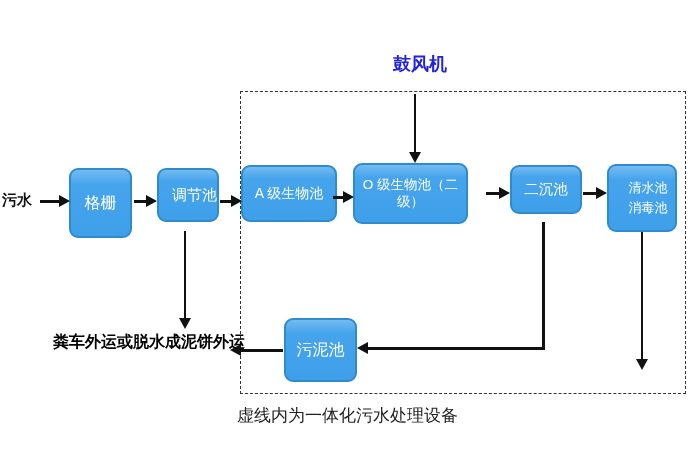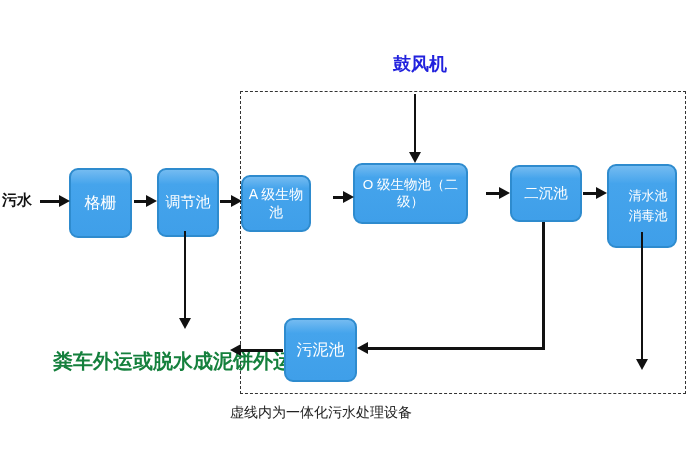--- a/index.html
+++ b/index.html
@@ -14,33 +14,33 @@
   }
   
   .node{
     position:absolute;
     background:linear-gradient(180deg,#74bbf1 0%,#45a4ec 22%,#3f9fe9 100%);
     border:2px solid #2e8bce;border-radius:9px;
     color:#ffffff;display:flex;flex-direction:column;align-items:center;justify-content:center;
     text-align:center;box-sizing:border-box;line-height:1.25;
   }
   .n-grid{left:69px;top:168px;width:63px;height:70px;font-size:16px;}
-  .n-reg{left:157px;top:168px;width:62px;height:69px;font-size:15px;}
-  .n-abio{left:241px;top:175px;width:70px;height:57px;font-size:14px;}
+  .n-reg{left:157px;top:168px;width:62px;height:54px;font-size:15px;align-items:flex-end;}
+  .n-abio{left:241px;top:165px;width:96px;height:57px;font-size:14px;}
   .n-obio{left:353px;top:163px;width:115px;height:61px;font-size:13.5px;}
-  .n-sed{left:510px;top:165px;width:72px;height:57px;font-size:14.5px;}
-  .n-clear{left:607px;top:164px;width:70px;height:84px;font-size:13px;line-height:20px;padding-left:12px;}
+  .n-sed{left:510px;top:165px;width:72px;height:49px;font-size:14.5px;}
+  .n-clear{left:607px;top:164px;width:70px;height:68px;font-size:13px;line-height:20px;padding-left:12px;}
   .n-sludge{left:284px;top:318px;width:73px;height:64px;font-size:16px;}
   
   .lbl{position:absolute;white-space:nowrap;font-family:Liberation Mono, monospace;}
   .lbl-source{left:2px;top:191px;font-size:15px;font-weight:bold;color:#111;}
   .lbl-blower{left:393px;top:52px;font-size:18px;font-weight:bold;color:#2222dd;}
-  .lbl-sludge-out{left:53px;top:348px;font-size:20px;font-weight:bold;color:#15803d;}
+  .lbl-sludge-out{left:53px;top:332px;font-size:16px;font-weight:bold;color:#000000;}
   .lbl-discharge{left:598px;top:401px;font-size:18px;font-weight:bold;color:#2222dd;}
-  .lbl-caption{left:230px;top:404px;font-size:14px;color:#222;}
+  .lbl-caption{left:237px;top:404px;font-size:17px;color:#222;}
   
   .ar{position:absolute;height:3px;background:#111;}
   .ar::after{content:"";position:absolute;left:100%;top:50%;margin-top:-6.5px;width:0;height:0;
     border-top:6.5px solid transparent;border-bottom:6.5px solid transparent;border-left:11px solid #111;}
   
   .al{position:absolute;height:3px;background:#111;}
   .al::after{content:"";position:absolute;right:100%;top:50%;margin-top:-6.5px;width:0;height:0;
     border-top:6.5px solid transparent;border-bottom:6.5px solid transparent;border-right:11px solid #111;}
   
   .ad{position:absolute;width:2px;background:#111;}

